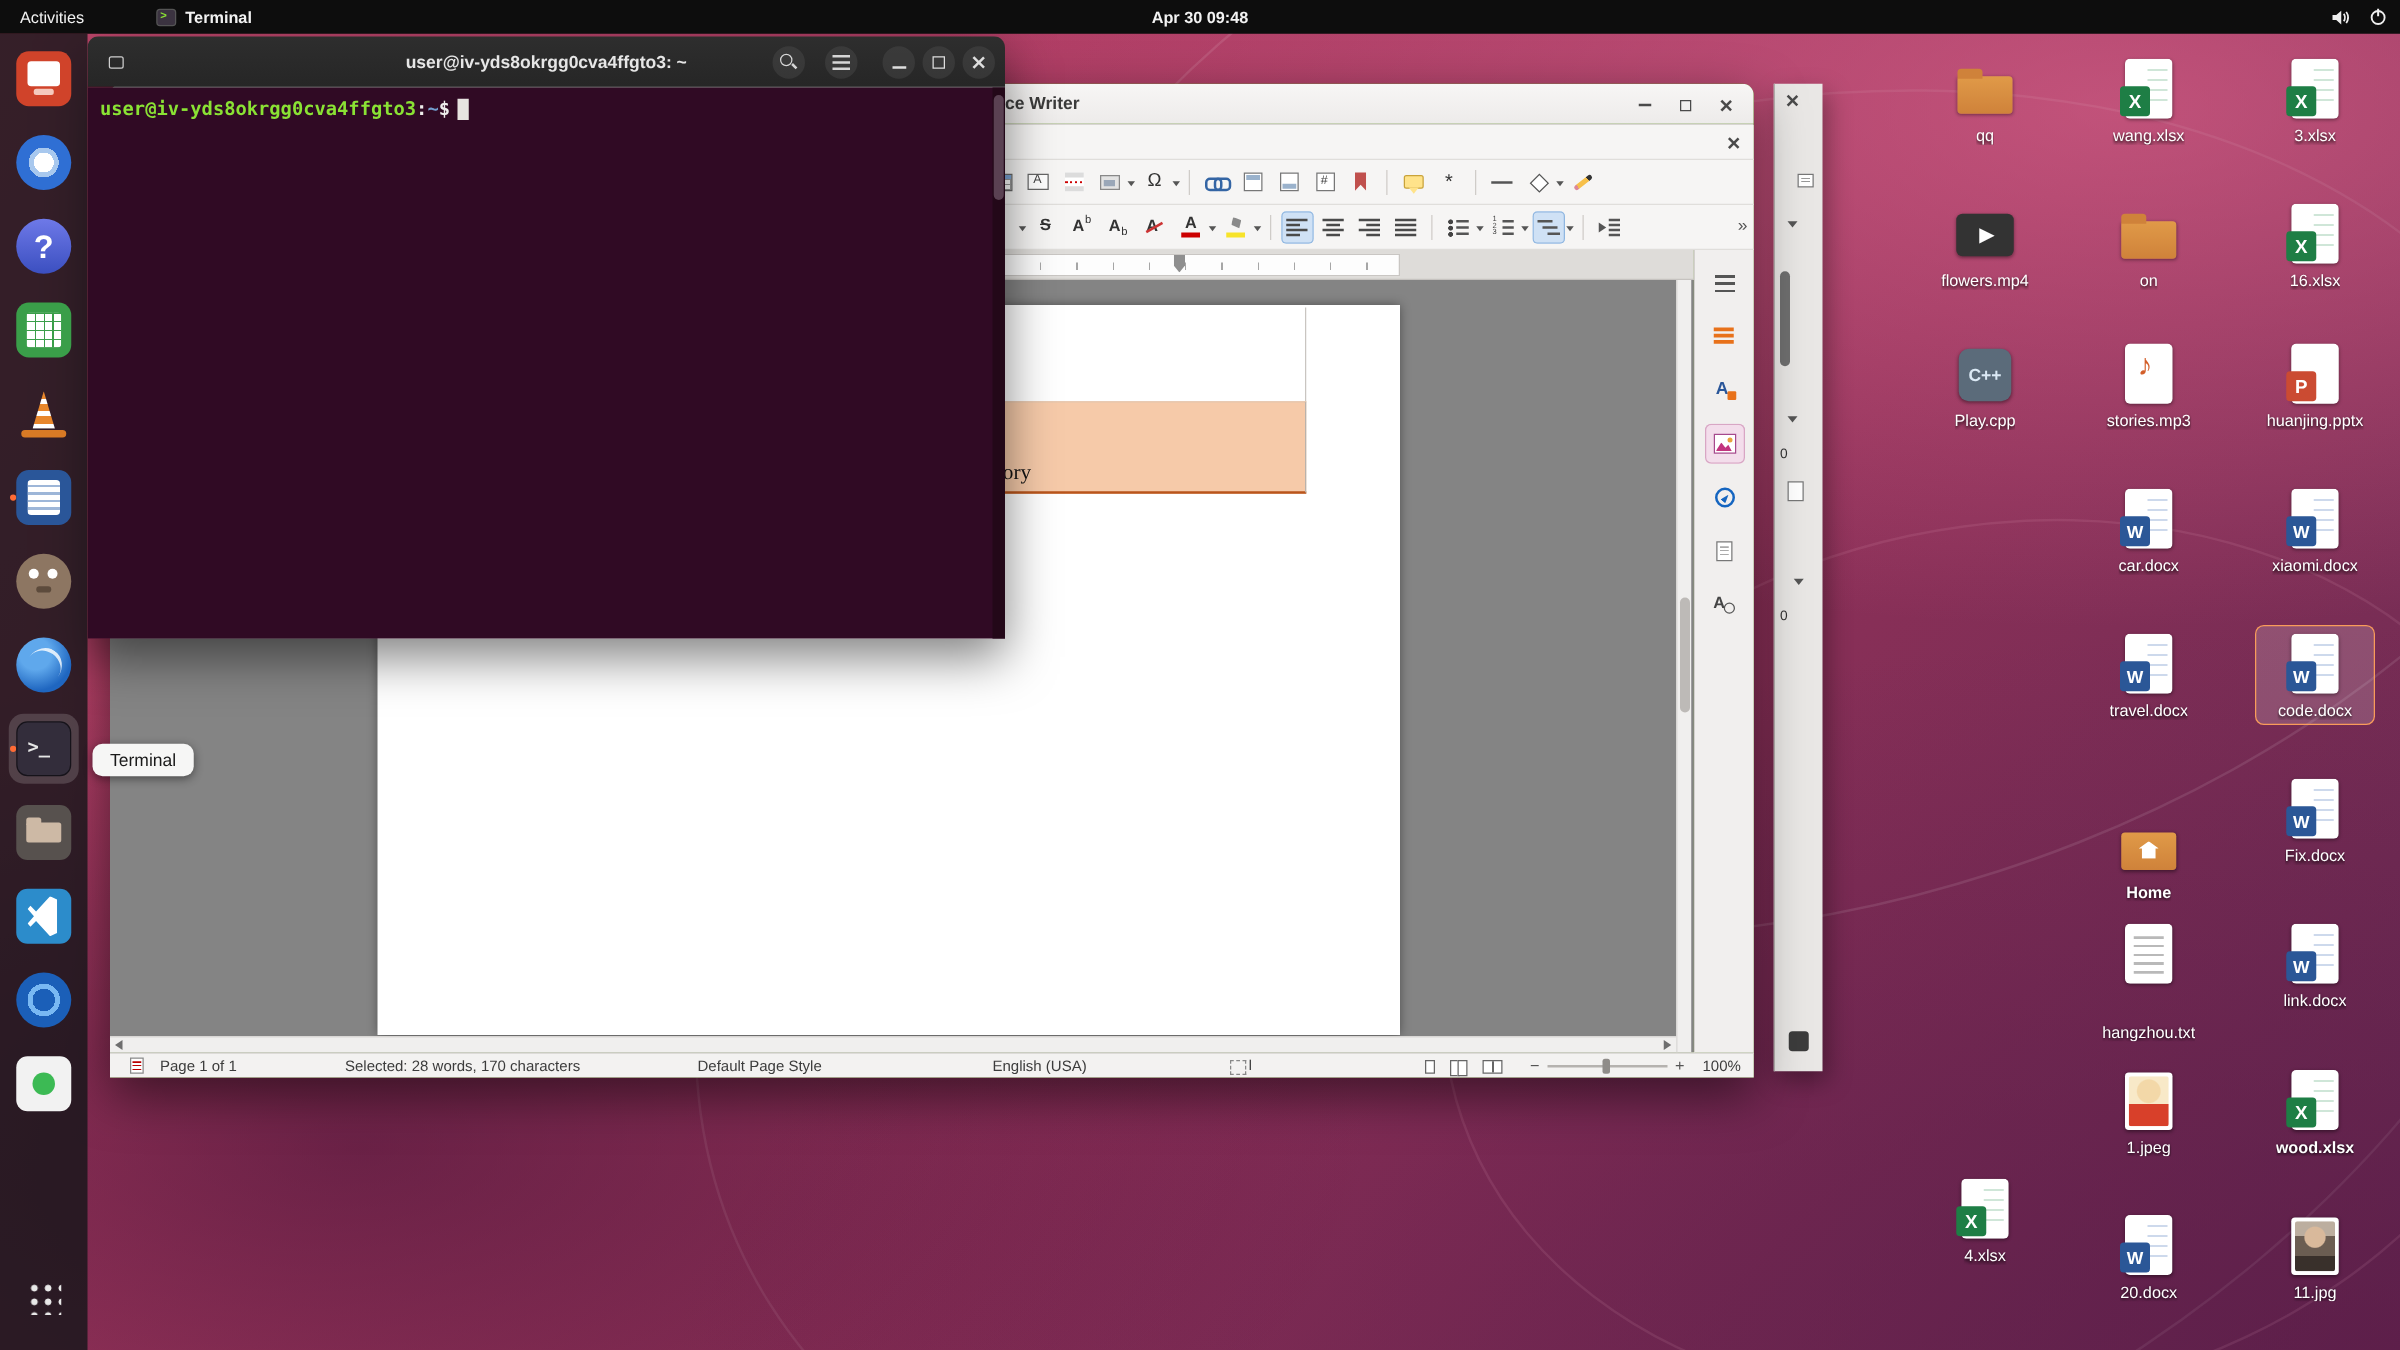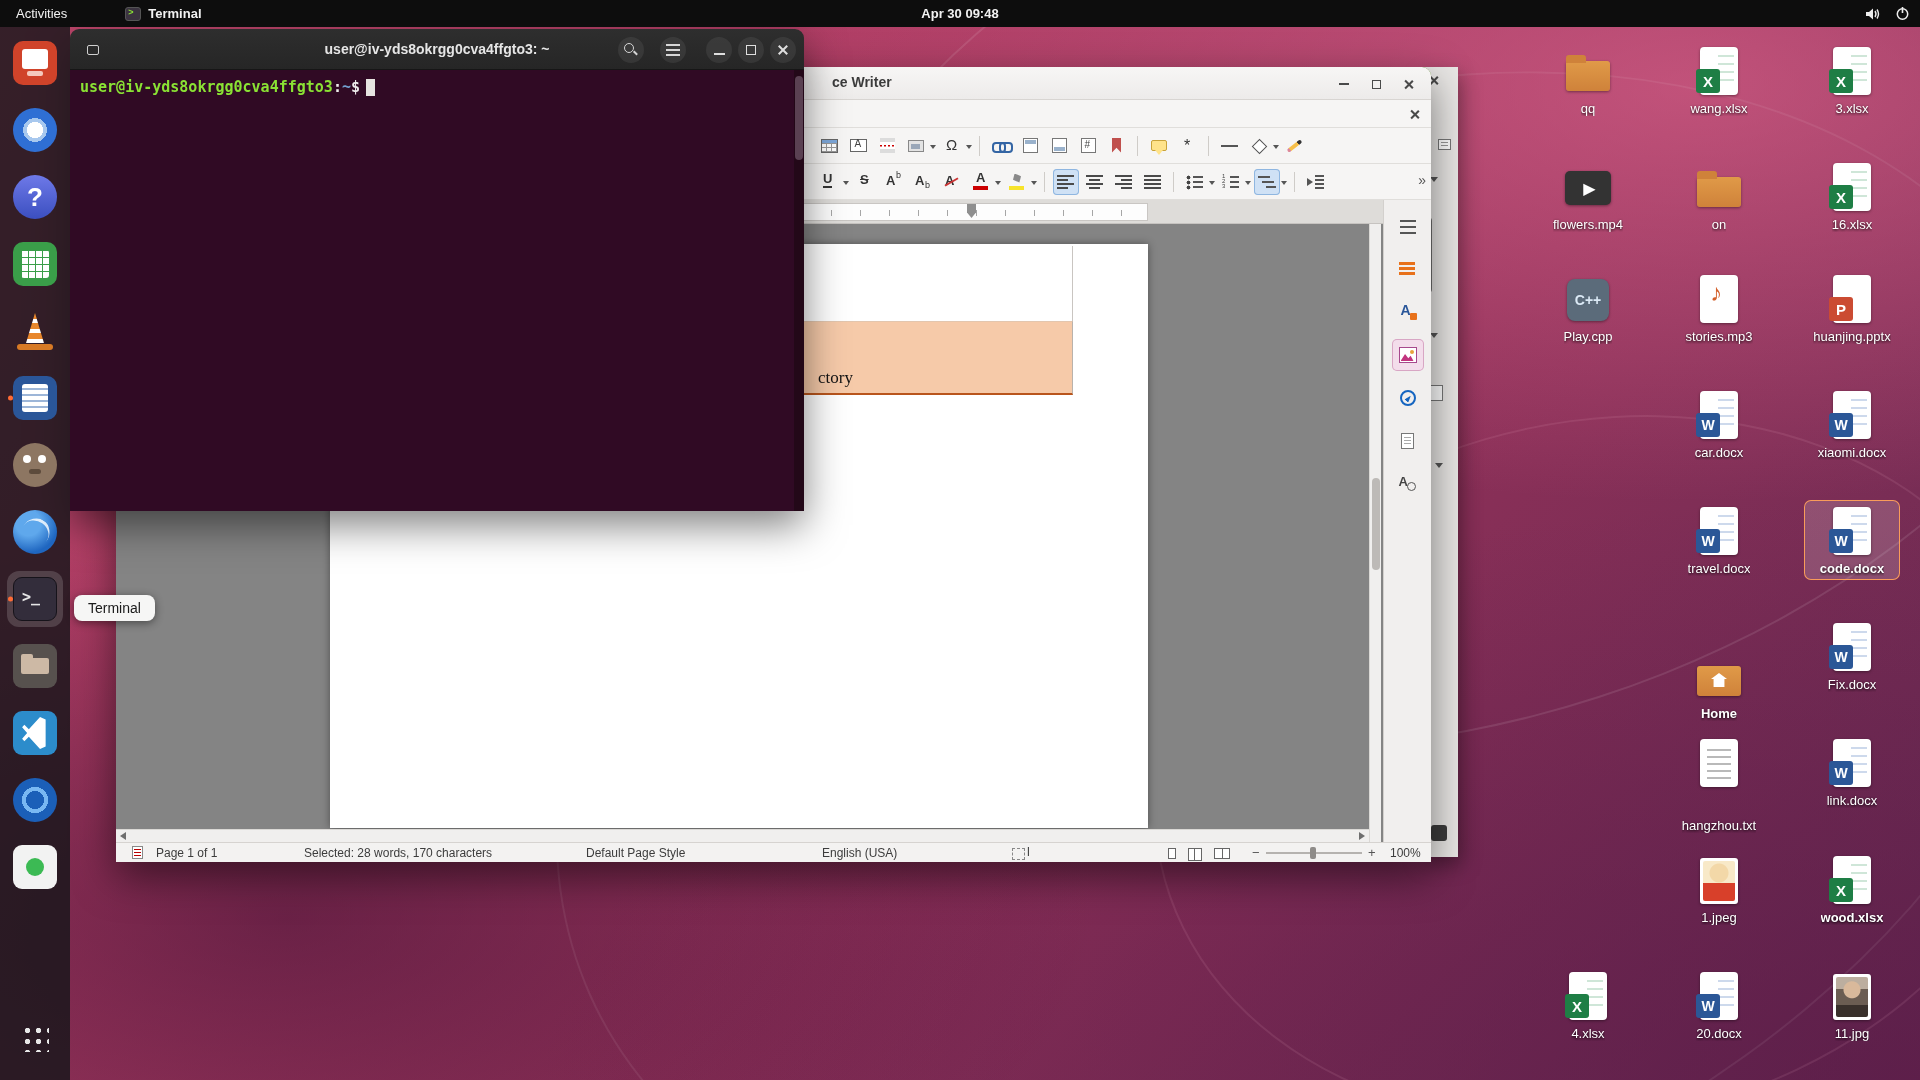--- a/index.html
+++ b/index.html
@@ -73,21 +73,21 @@
     background:radial-gradient(circle, #e8e8e8 2.4px, transparent 3px); background-size:11px 11px; background-position:1px 1px; }
 
   
   #dock-tooltip { position:absolute; left:74px; top:595px; background:#f6f6f5; color:#1a1a1a; font-size:14px;
     padding:5px 14px; border-radius:8px; box-shadow:0 2px 8px rgba(0,0,0,.45); z-index:58; }
 
   
   .win { position:absolute; box-shadow:0 14px 40px rgba(0,0,0,.5); border-radius:9px 9px 0 0; }
 
   
-  #writer-win { left:116px; top:67px; width:1315px; height:795px; background:#4d7c0f; z-index:20; display:flex; flex-direction:column; }
+  #writer-win { left:88px; top:67px; width:1315px; height:795px; background:#4d7c0f; z-index:20; display:flex; flex-direction:column; }
   .lw-titlebar { height:33px; background:linear-gradient(#f7f6f5,#edebea); border-bottom:1px solid #d8d5d2; border-radius:9px 9px 0 0; position:relative; }
   .lw-title { position:absolute; left:716px; top:7px; font-size:14px; font-weight:bold; color:#3b3b3b; }
   .lw-btn { position:absolute; top:6px; width:22px; height:22px; border-radius:50%; display:flex; align-items:center; justify-content:center; }
   .lw-min { right:76px; } .lw-max { right:44px; } .lw-close { right:12px; }
   .g-min { width:10px; height:2px; background:#4a4a4a; }
   .g-max { width:9px; height:9px; border:1.6px solid #4a4a4a; }
   .g-x { position:relative; width:11px; height:11px; }
   .g-x::before,.g-x::after { content:""; position:absolute; left:5px; top:0; width:1.8px; height:11px; background:#4a4a4a; }
   .g-x::before { transform:rotate(45deg);} .g-x::after { transform:rotate(-45deg);}
   .lw-menubar { height:28px; background:#f6f5f4; border-bottom:1px solid #e0dedb; position:relative; }
@@ -369,21 +369,21 @@
     <div class="di" style="left: 1804px; top: 384px;">
       <span class="glyph k-word"></span>
       <span class="lbl">xiaomi.docx</span>
     </div>
 
     <div class="di" style="left: 1671px; top: 500px;">
       <span class="glyph k-word"></span>
       <span class="lbl">travel.docx</span>
     </div>
 
-    <div class="di selected" style="left: 1804px; top: 500px; font-weight: bold;">
+    <div class="di selected" style="left: 1804px; top: 500px;">
       <span class="glyph k-word"></span>
       <span class="lbl">code.docx</span>
     </div>
 
     <div class="di" style="left: 1671px; top: 645px; font-weight: bold;">
       <span class="glyph k-home"></span>
       <span class="lbl">Home</span>
     </div>
 
     <div class="di" style="left: 1804px; top: 616px;">
@@ -404,21 +404,21 @@
     <div class="di" style="left: 1671px; top: 849px;">
       <span class="glyph k-imgcartoon"></span>
       <span class="lbl">1.jpeg</span>
     </div>
 
     <div class="di" style="left: 1804px; top: 849px; font-weight: bold;">
       <span class="glyph k-excel"></span>
       <span class="lbl">wood.xlsx</span>
     </div>
 
-    <div class="di" style="left: 1540px; top: 965px;">
+    <div class="di" style="left: 1540px; top: 936px;">
       <span class="glyph k-excel"></span>
       <span class="lbl">4.xlsx</span>
     </div>
 
     <div class="di" style="left: 1671px; top: 965px;">
       <span class="glyph k-word"></span>
       <span class="lbl">20.docx</span>
     </div>
 
     <div class="di" style="left: 1804px; top: 965px;">

